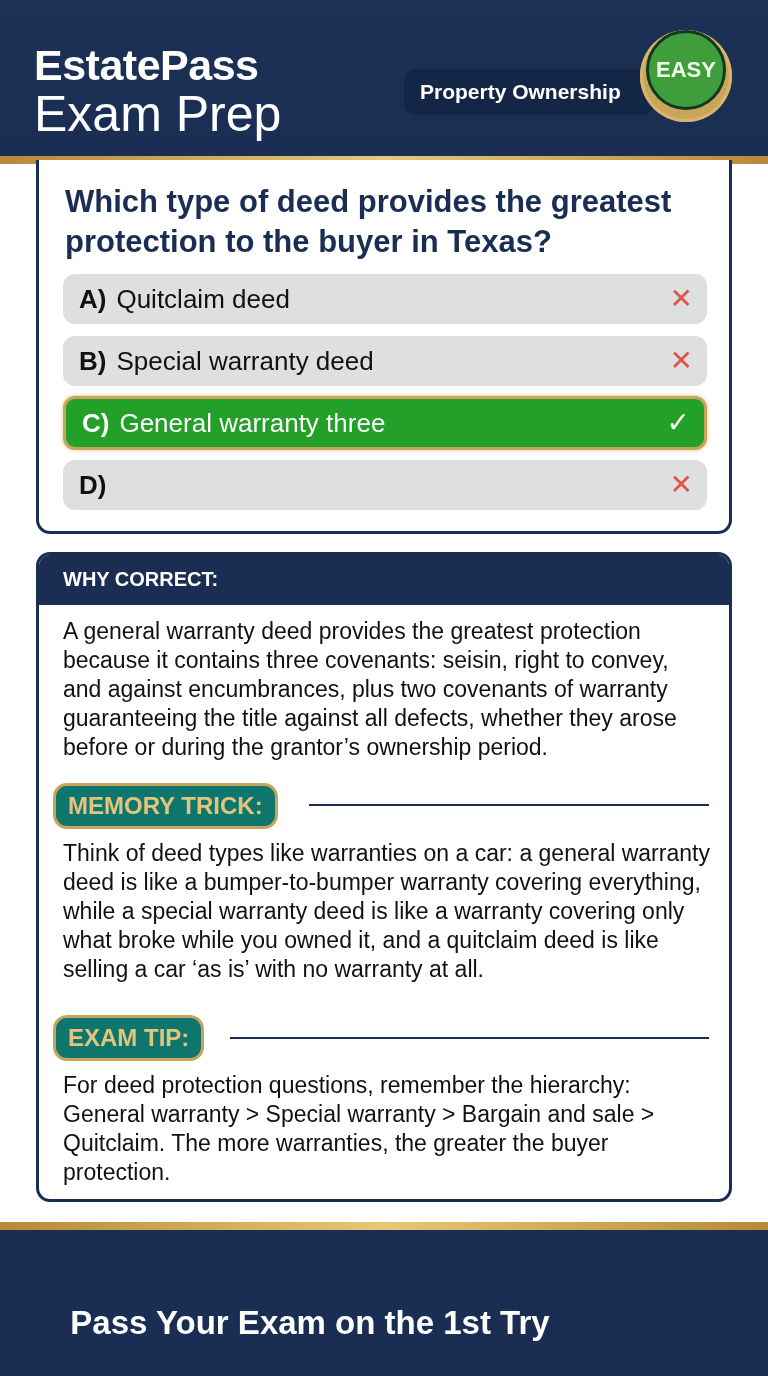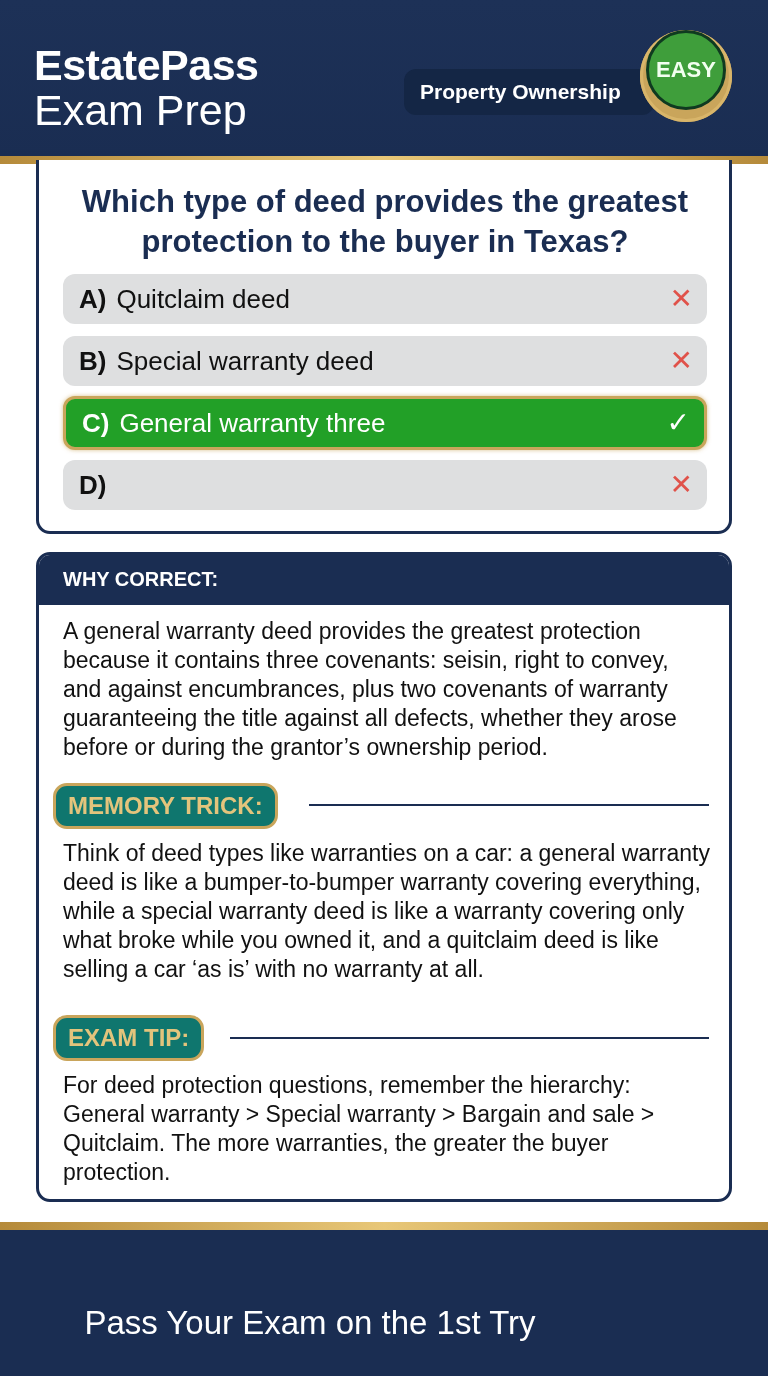--- a/index.html
+++ b/index.html
@@ -5,21 +5,21 @@
   * { box-sizing: border-box; margin: 0; padding: 0; }
   html, body { width: 768px; height: 1376px; background: #ffffff; overflow: hidden; }
   body { font-family: "Liberation Sans", "DejaVu Sans", sans-serif; position: relative; }
 
   .header {
     position: absolute; left: 0; top: 0; width: 768px; height: 158px;
     background: linear-gradient(180deg, #1d3157 0%, #1a2d52 100%);
   }
   .brand { position: absolute; left: 34px; top: 44px; color: #ffffff; line-height: 1; }
   .brand-name { font-size: 43px; font-weight: 700; letter-spacing: -0.5px; display: block; }
-  .brand-sub { font-size: 43px; font-weight: 400; display: block; margin-top: 2px; }
+  .brand-sub { font-size: 50px; font-weight: 400; display: block; margin-top: 2px; }
 
   .topic-pill {
     position: absolute; left: 404px; top: 69px; width: 250px; height: 46px;
     background: #142645; border-radius: 12px;
     display: flex; align-items: center; padding-left: 16px;
     color: #ffffff; font-size: 21px; font-weight: 700;
   }
   .difficulty-badge {
     position: absolute; left: 640px; top: 30px; width: 92px; height: 92px;
     border-radius: 50%; background: #c9a55b;
@@ -38,21 +38,21 @@
     background: linear-gradient(90deg, #b58a3a 0%, #e8c778 50%, #b58a3a 100%);
   }
 
   .question-card {
     position: absolute; left: 36px; top: 160px; width: 696px; height: 374px;
     border: 3px solid #1a2d52; border-top: none;
     border-radius: 0 0 14px 14px; background: #ffffff;
   }
   .question-text {
     position: absolute; left: 26px; top: 22px; width: 640px;
-    color: #1a2d52; font-size: 31px; font-weight: 700; line-height: 40px; text-align: center;
+    color: #1a2d52; font-size: 31px; font-weight: 700; line-height: 40px;
   }
   .option {
     position: absolute; left: 24px; width: 644px; height: 50px;
     background: #dedfe0; border-radius: 12px;
     display: flex; align-items: center; padding-left: 16px;
     font-size: 26px; color: #111111;
   }
   .option .letter { font-weight: 700; margin-right: 10px; }
   .option .mark { position: absolute; right: 14px; top: 8px; font-size: 28px; color: #e0524a; font-weight: 700; }
   .option.correct {
@@ -80,21 +80,21 @@
     color: #e3c47c; font-size: 24px; font-weight: 700;
     display: flex; align-items: center;
   }
   .rule { position: absolute; height: 2px; background: #1a2d52; }
 
   .footer {
     position: absolute; left: 0; top: 1230px; width: 768px; height: 146px;
     background: #1a2d52; color: #ffffff; text-align: center;
   }
   .footer-url { position: absolute; left: 0; width: 768px; top: 30px; font-size: 30px; }
-  .footer-tag { position: absolute; left: 0; width: 620px; top: 74px; font-size: 33px; font-weight: 400; }
+  .footer-tag { position: absolute; left: 0; width: 620px; top: 74px; font-size: 33px; font-weight: 700; }
 </style>
 </head>
 <body>
 
 <div class="header">
   <div class="brand">
     <span class="brand-name">EstatePass</span>
     <span class="brand-sub">Exam Prep</span>
   </div>
   <div class="topic-pill">Property Ownership</div>

